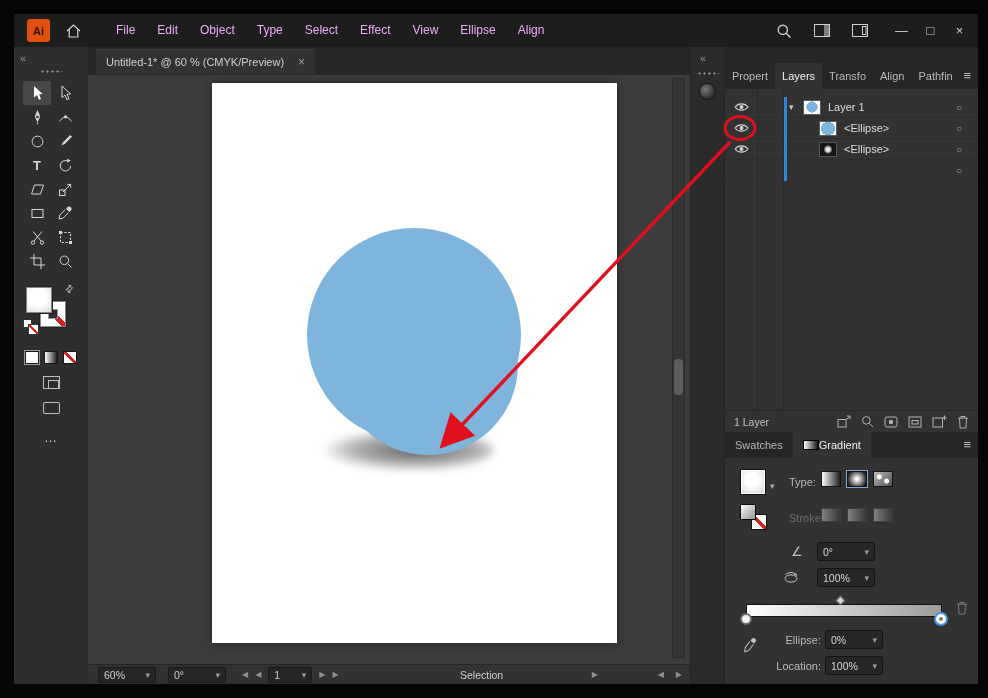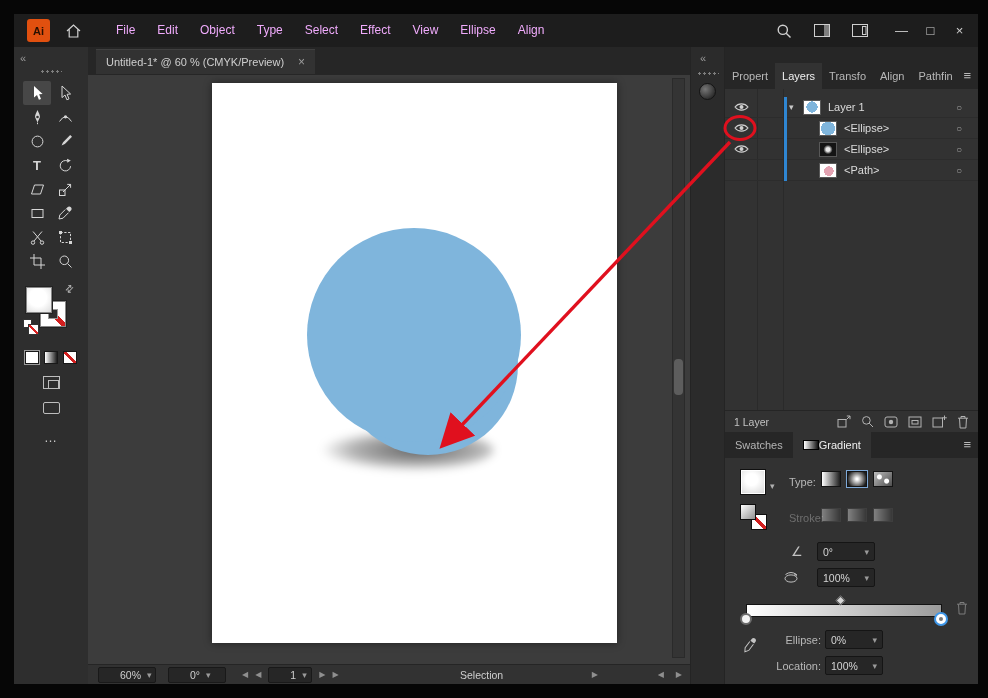--- a/index.html
+++ b/index.html
@@ -122,21 +122,21 @@
   .v-thumb { position: absolute; left: 1px; top: 280px; width: 9px; height: 36px; background: #5d5d5d; border-radius: 4px; }
 
   .statusbar {
     height: 20px; background: #323232; border-top: 1px solid #252525;
     position: relative; display: flex; align-items: center;
     font-size: 10.5px; color: #cfcfcf;
   }
   .sb-field {
     height: 16px; background: #262626; border: 1px solid #191919; border-radius: 2px;
     display: flex; align-items: center; justify-content: space-between;
-    padding: 0 21px; gap: 6px;
+    padding: 0 5px; gap: 6px;
   }
   .sb-zoom { margin-left: 10px; width: 58px; }
   .sb-rot { margin-left: 12px; width: 58px; }
   .sb-nav { display: flex; align-items: center; gap: 7px; margin-left: 16px; color: #8f8f8f; font-size: 8px; }
   .sb-board { width: 44px; height: 16px; font-size: 10.5px; color: #cfcfcf; }
   .chev { color: #9a9a9a; font-size: 9px; }
   .sb-selection { position: absolute; left: 372px; color: #cfcfcf; }
   .sb-play { position: absolute; right: 92px; color: #8f8f8f; font-size: 8px; }
   .sb-rightgrp { position: absolute; right: 8px; display: flex; gap: 12px; color: #8f8f8f; font-size: 8px; }
 
@@ -537,25 +537,20 @@
               <span class="child-indent"></span>
               <span class="thumb thumb-ellipse2"></span>
               <span class="layer-name">&lt;Ellipse&gt;</span>
             </div>
             <span class="target">○</span>
           </div>
 
           <div class="layer-row">
             <div class="cell-eye"></div>
             <div class="cell-lock"></div>
-            <div class="row-main">
-              <span class="child-indent"></span>
-              <span class="thumb thumb-path"></span>
-              <span class="layer-name">&lt;Path&gt;</span>
-            </div>
             <span class="target">○</span>
           </div>
         </div>
       </div>
 
       <div class="layers-footer">
         <span>1 Layer</span>
         <div class="lf-spacer"></div>
         <div class="lf-icons">
           <span>

